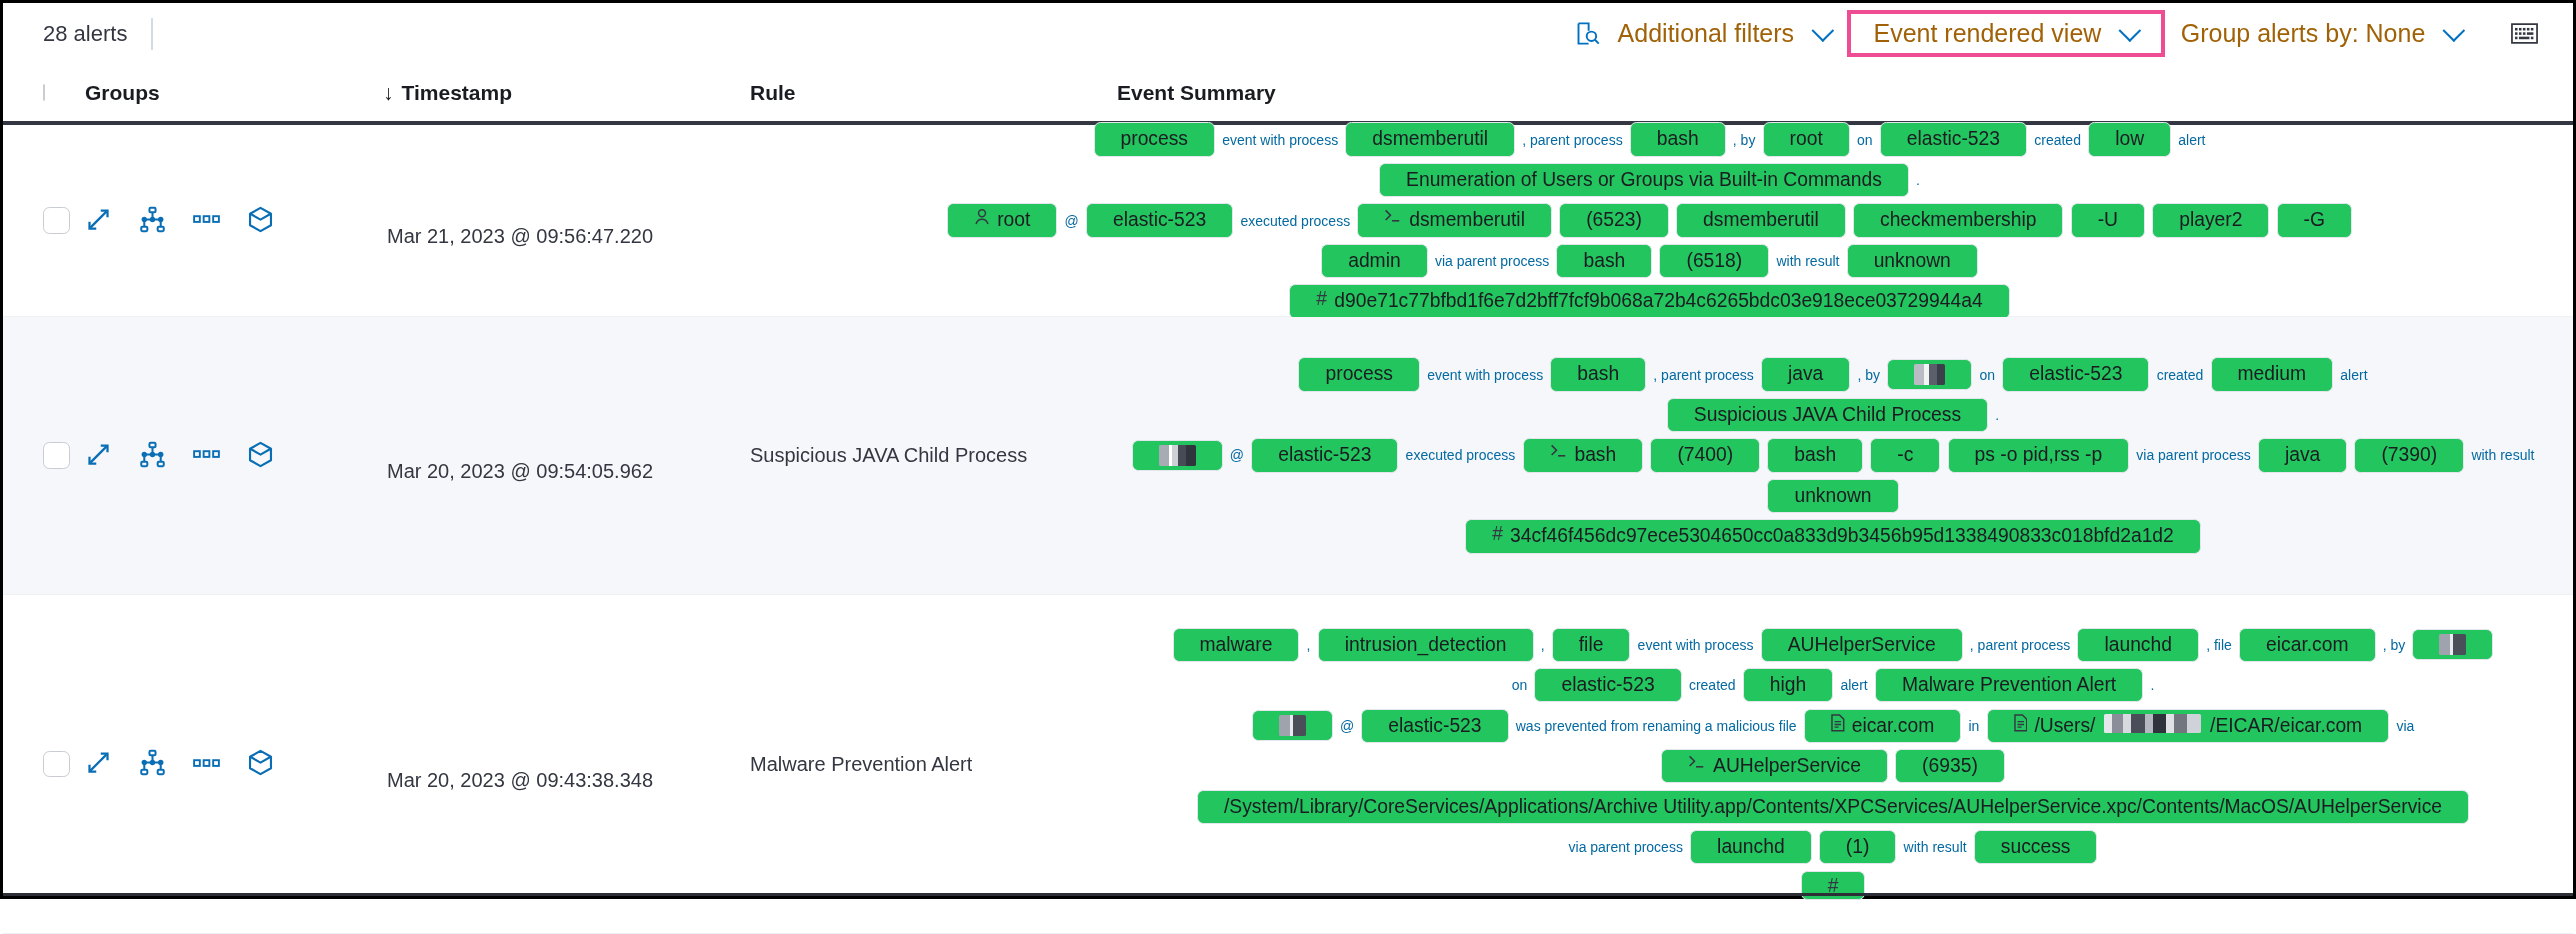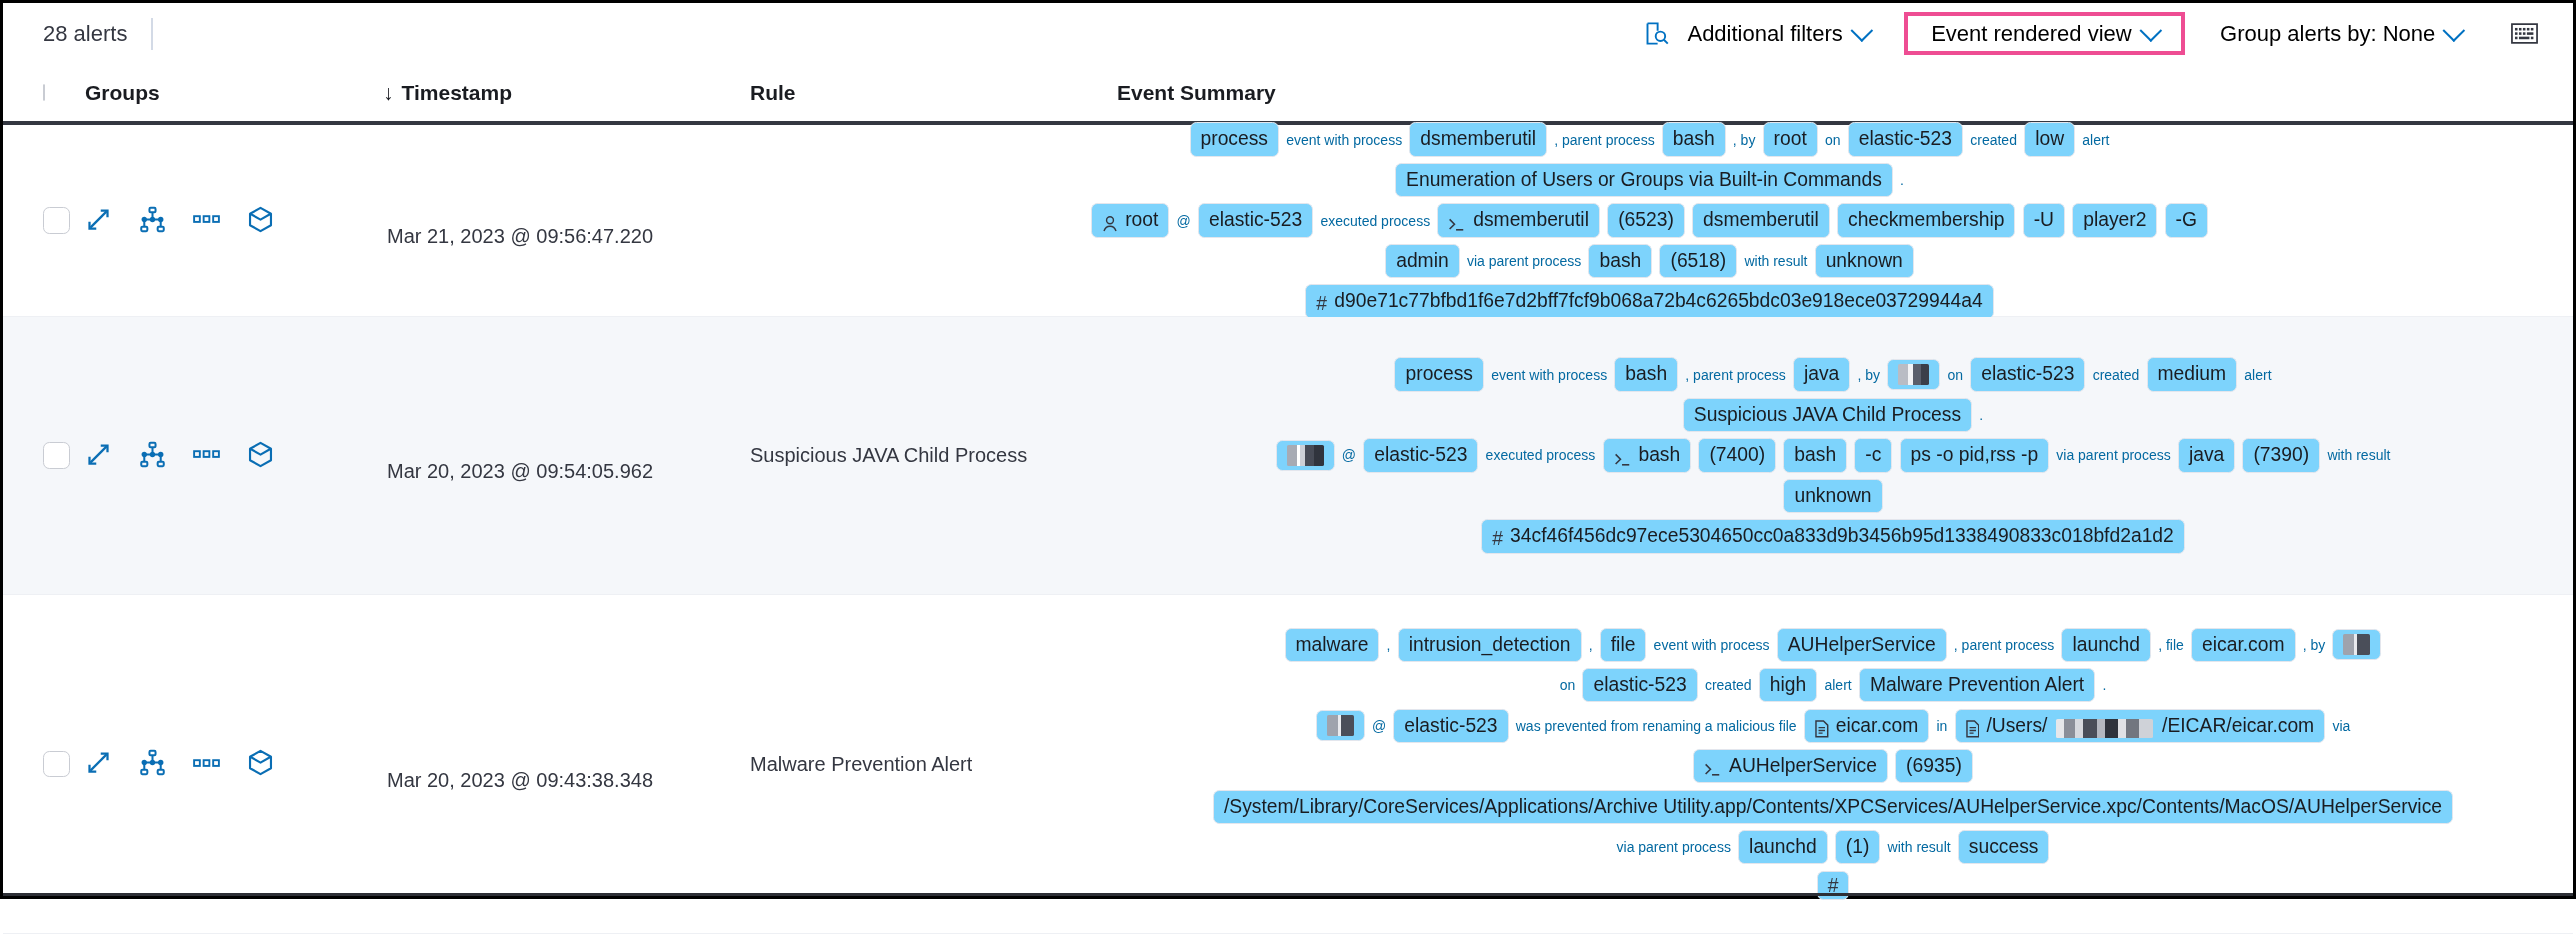--- a/index.html
+++ b/index.html
@@ -28,33 +28,33 @@
     width:1.6px;height:32px;background:#d3dae6;margin-left:24px;
   }
   .toolbar-right{
     margin-left:auto;display:flex;align-items:center;gap:0px;
   }
   .icon-btn{
     display:flex;align-items:center;justify-content:center;
     width:35px;height:35px;
   }
   .tb-link{
-    display:flex;align-items:center;gap:11px;
-    color:#000000;font-size:22px;font-weight:400;
+    display:flex;align-items:center;gap:21px;
+    color:#a16207;font-size:25px;font-weight:400;
     padding:0 13px;white-space:nowrap;
   }
   .chev{
     display:inline-block;width:13.7px;height:13.7px;
     border-right:2.4px solid #0071c2;border-bottom:2.4px solid #0071c2;
     transform:rotate(45deg) translate(-2.4px,-2.4px);
   }
   .highlight-box{
     border:4.8px solid #ee4d93;
     padding:4.8px 9.7px;
-    margin:0 22px;
+    margin:0 3px;
     display:flex;align-items:flex-end;
   }
   .kbd-btn{margin-left:32px;}
 
   
   .thead{
     position:absolute;left:0;top:61px;width:100%;height:61px;
     box-sizing:border-box;padding-left:40px;
     border-bottom:4px solid #343741;
     display:flex;align-items:center;
@@ -97,23 +97,23 @@
     display:flex;flex-direction:column;align-items:center;justify-content:center;
     padding:14.5px 24px 14.5px 0;
   }
   .sline{
     display:flex;flex-wrap:nowrap;align-items:center;
     justify-content:center;gap:7.2px;
     margin:3.2px 0;max-width:100%;
   }
   .txt{font-size:14px;color:#0369a1;white-space:nowrap;}
   .chip{
-    display:inline-flex;align-items:flex-end;gap:7.2px;
-    border:1.6px solid #e3e6ed;border-radius:6.4px;background:#7dd3fc;
-    padding:4px 10px;
+    display:inline-flex;align-items:flex-start;gap:7.2px;
+    border:1.6px solid #e3e6ed;border-radius:6.4px;background:#22c55e;
+    padding:4px 26px;
     font-size:19.3px;color:#1a1c21;white-space:nowrap;
     line-height:1.25;
   }
   .chip .mini{flex:0 0 auto;display:inline-flex;}
   .redact{
     display:inline-block;width:31px;height:21px;border-radius:1.6px;
     background:
       linear-gradient(90deg,#b9bcc4 0 33%,#f2f3f5 33% 50%,#5a5f6b 50% 75%,#3b3f49 75% 100%);
     vertical-align:middle;
   }

